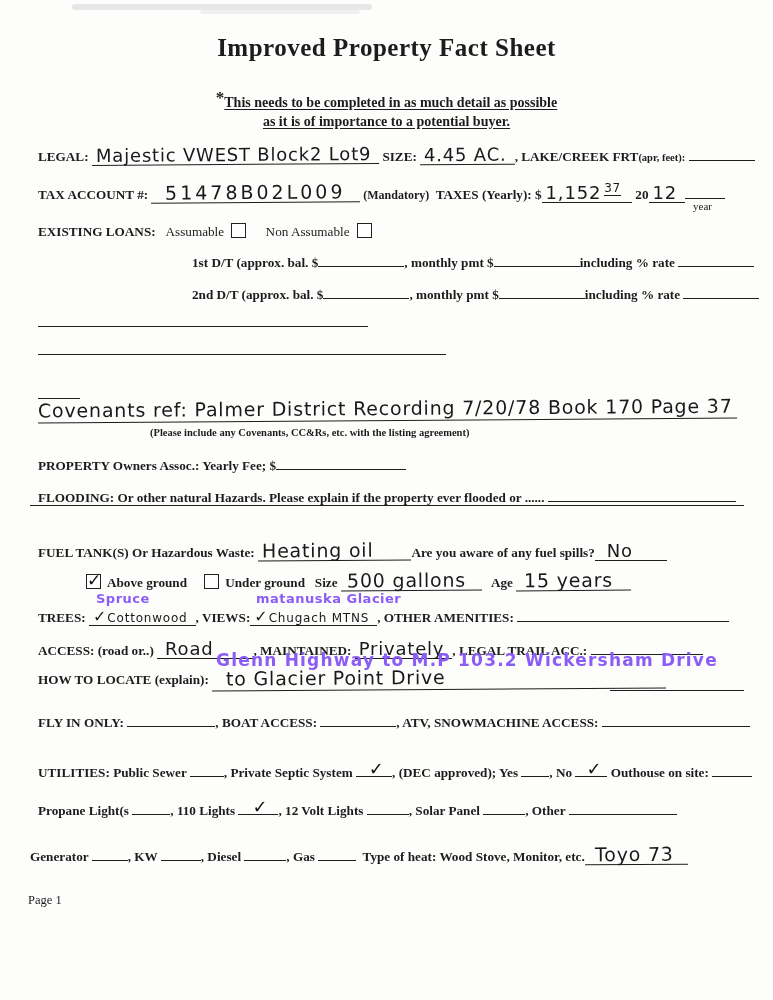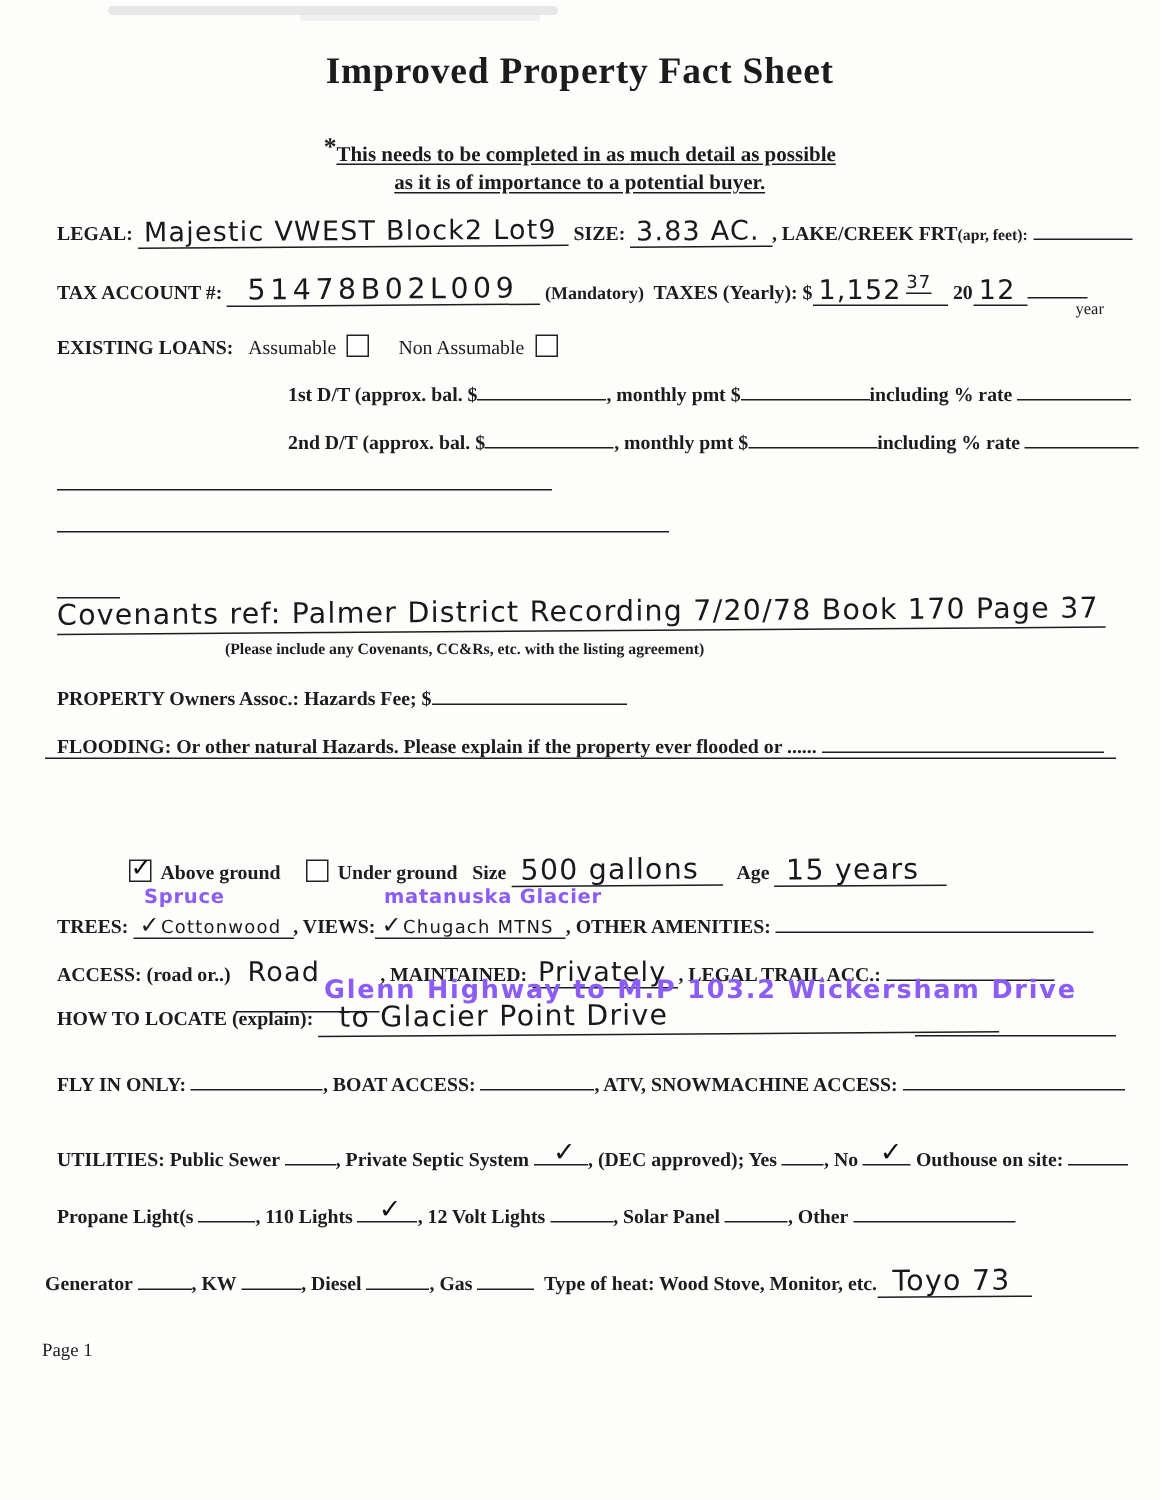--- a/index.html
+++ b/index.html
@@ -20,21 +20,21 @@
   .big{font-size:18px;}
   .huge{font-size:19px;}
   .med{font-size:12px;}
   .blank{display:inline-block;border-bottom:1.6px solid #1d1d1d;height:13px;position:relative;vertical-align:baseline;}
   .blankline{position:absolute;border-bottom:1.6px solid #1d1d1d;}
   .cb{display:inline-block;width:13px;height:13px;border:1.7px solid #222;vertical-align:-2px;margin:0 6px 0 4px;position:relative;background:#fff;}
   .cb .ck{position:absolute;left:0px;bottom:-2px;font-size:17px;font-family:"DejaVu Sans",sans-serif;color:#111;}
   .blank .ck{position:absolute;left:35%;bottom:-3px;font-size:18px;font-family:"DejaVu Sans",sans-serif;color:#111;}
   .ckin{font-family:"DejaVu Sans",sans-serif;font-size:16px;margin-right:1px;}
   .sup{font-size:12px;vertical-align:7px;border-bottom:1.4px solid #1d1d1d;margin:0 3px;}
-  .cap{position:absolute;top:15px;left:8px;font-size:11px;font-weight:400;font-family:"Liberation Serif",serif;letter-spacing:0;margin-left:24px;}
+  .cap{position:absolute;top:15px;left:8px;font-size:11px;font-weight:400;font-family:"Liberation Serif",serif;letter-spacing:0;}
   .abv{position:absolute;font-family:"DejaVu Sans",sans-serif;font-size:13px;letter-spacing:.5px;color:#8b5cf6;}
   .t1{transform:rotate(-.4deg);}
 </style>
 </head>
 <body>
 
 <div class="page">
   <div class="smudge"></div>
   <div class="smudge2"></div>
 
@@ -42,21 +42,21 @@
 
   <div class="note">
     <span class="ast">*</span><u>This needs to be completed in as much detail as possible</u><br>
     <u>as it is of importance to a potential buyer.</u>
   </div>
 
   <div class="row" style="top:146px;">
     <span>LEGAL:</span>
     <span class="hwu t1"><span class="hw big">Majestic VWEST Block2 Lot9</span></span>
     <span>SIZE:</span>
-    <span class="hwu t1"><span class="hw big">3.83 AC.</span></span><span>, LAKE/CREEK FRT</span><span class="ps">(apr, feet):</span>
+    <span class="hwu t1"><span class="hw big">4.45 AC.</span></span><span>, LAKE/CREEK FRT</span><span class="ps">(apr, feet):</span>
     <span class="blank" style="width:66px;"></span>
   </div>
 
   <div class="row" style="top:182px;">
     <span>TAX ACCOUNT #:</span>
     <span class="hwu t1" style="padding:0 14px;"><span class="hw huge" style="letter-spacing:3px;">51478B02L009</span></span>
     <span class="ps" style="font-size:12px;text-align:right;">(Mandatory)</span>&nbsp;
     <span>TAXES (Yearly): $</span><span class="hwu"><span class="hw big">1,152</span><span class="hw sup">37</span></span>
     <span>20</span><span class="hwu"><span class="hw big">12</span></span><span class="blank" style="width:40px;"><span class="cap">year</span></span>
   </div>
@@ -90,50 +90,54 @@
   </div>
 
   <div class="row t1" style="top:399px;">
     <span class="hwu" style="padding:0 4px 2px 0;"><span class="hw huge">Covenants ref: Palmer District Recording 7/20/78 Book 170 Page 37</span></span>
   </div>
   <div class="row" style="top:424px;left:150px;">
     <span class="ps">(Please include any Covenants, CC&amp;Rs, etc. with the listing agreement)</span>
   </div>
 
   <div class="row" style="top:456px;">
-    <span>PROPERTY Owners Assoc.:  Hazards Fee;  $</span><span class="blank" style="width:130px;"></span>
+    <span>PROPERTY Owners Assoc.:  Yearly Fee;  $</span><span class="blank" style="width:130px;"></span>
   </div>
 
   <div class="row" style="top:488px;">
     <span>FLOODING: Or other natural Hazards.  Please explain if the property ever flooded or ......</span>
     <span class="blank" style="width:188px;"></span>
   </div>
   <div class="blankline" style="top:505px;left:30px;width:714px;"></div>
 
+  <div class="row" style="top:541px;">
+    <span>FUEL TANK(S) Or Hazardous Waste:</span>
+    <span class="hwu t1" style="padding-right:38px;"><span class="hw huge">Heating oil</span></span><span>Are you aware of any fuel spills?</span><span class="hwu" style="padding:0 34px 0 12px;"><span class="hw big">No</span></span>
+  </div>
 
   <div class="row" style="top:571px;left:82px;">
     <span class="cb"><span class="ck">✓</span></span><span>Above ground</span>&nbsp;&nbsp;&nbsp;
     <span class="cb"></span><span>Under ground</span>&nbsp;&nbsp;
     <span>Size</span>
     <span class="hwu t1" style="padding:0 16px 0 6px;"><span class="hw huge">500 gallons</span></span>&nbsp;&nbsp;
     <span>Age</span>
     <span class="hwu t1" style="padding:0 18px 0 8px;text-align:right;"><span class="hw huge">15 years</span></span>
   </div>
 
   <div class="row" style="top:608px;">
     <span class="abv" style="left:58px;top:-17px;">Spruce</span>
     <span class="abv" style="left:218px;top:-17px;">matanuska Glacier</span>
     <span>TREES:</span>
     <span class="hwu"><span class="ckin">✓</span><span class="hw med">Cottonwood</span></span><span>, VIEWS:</span><span class="hwu"><span class="ckin">✓</span><span class="hw med">Chugach MTNS</span></span><span>, OTHER AMENITIES:</span>
     <span class="blank" style="width:212px;"></span>
   </div>
 
   <div class="row" style="top:640px;">
     <span>ACCESS: (road or..)</span>
-    <span class="hwu" style="padding:0 40px 16px 8px;"><span class="hw big">Road</span></span><span>, MAINTAINED:</span>
+    <span class="hwu" style="padding:0 40px 0 8px;"><span class="hw big">Road</span></span><span>, MAINTAINED:</span>
     <span class="hwu"><span class="hw big">Privately</span></span><span>, LEGAL TRAIL ACC.:</span>
     <span class="blank" style="width:112px;"></span>
   </div>
 
   <div class="row" style="top:668px;">
     <span>HOW TO LOCATE (explain):</span>
     <span class="abv med" style="left:178px;top:-18px;font-size:17px;letter-spacing:1.2px;">Glenn Highway to M.P 103.2  Wickersham Drive</span>
     <span class="hwu t1" style="padding:0 220px 2px 14px;"><span class="hw huge">to Glacier Point Drive</span></span>
   </div>
   <div class="blankline" style="top:690px;left:610px;width:134px;"></div>

